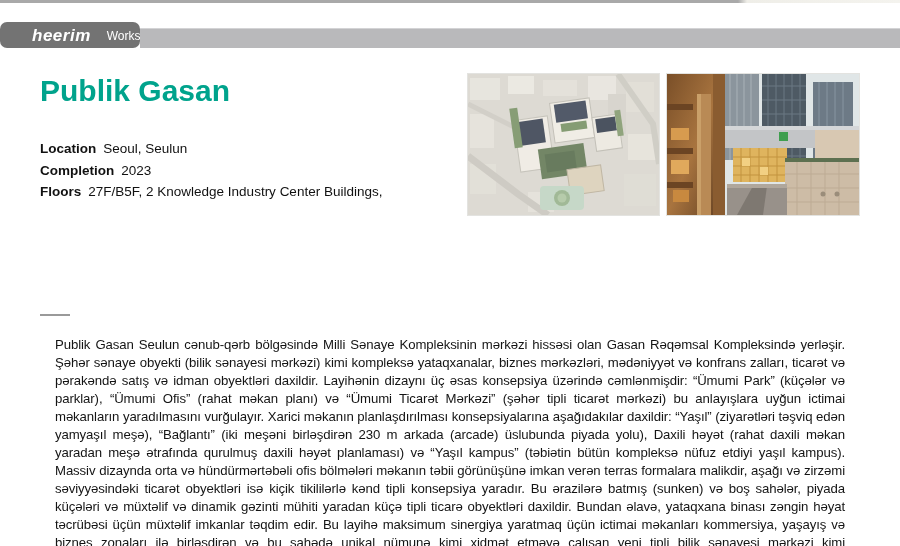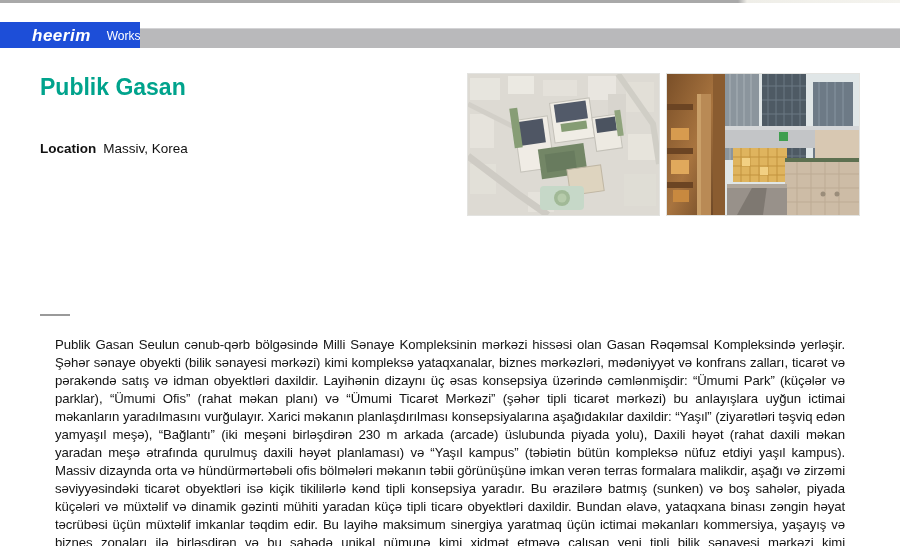--- a/index.html
+++ b/index.html
@@ -4,28 +4,28 @@
 <style>
   html,body{margin:0;padding:0;background:#ffffff;}
   body{font-family:"Liberation Sans","DejaVu Sans",sans-serif;color:#161616;}
   #page{position:relative;width:900px;height:546px;background:#fff;overflow:hidden;}
 
   
   .top-hairline{position:absolute;left:0;top:0;width:900px;height:3px;
     background:linear-gradient(to right,#a9a9a9 0,#a9a9a9 82%,#efeee8 83%,#f4f3ee 100%);}
 
   
-  .logo-box{position:absolute;left:0;top:22px;width:140px;height:26px;background:#1d4ed8;
-    display:flex;align-items:center;padding-left:32px;box-sizing:border-box;cursor:pointer;}
+  .logo-box{position:absolute;left:0;top:22px;width:140px;height:26px;background:#737373;
+    display:flex;align-items:center;padding-left:32px;box-sizing:border-box;cursor:pointer;border-radius:7px;}
   .logo-main{color:#fff;font-weight:bold;font-style:italic;font-size:17px;letter-spacing:.5px;line-height:1;}
   .logo-sub{color:#fff;font-size:12px;margin-left:16px;line-height:1;padding-top:2px;}
   .gray-bar{position:absolute;left:140px;top:28px;width:760px;height:20px;background:#b9b9bb;border-top:1px solid #d3d3d5;box-sizing:border-box;}
 
   
-  .project-title{position:absolute;left:40px;top:74px;font-size:23px;font-weight:bold;color:#00a38c;letter-spacing:0;}
+  .project-title{position:absolute;left:40px;top:74px;font-size:30px;font-weight:bold;color:#00a38c;letter-spacing:0;}
 
   
   .details{position:absolute;left:40px;top:138px;width:420px;font-size:13.5px;line-height:21.5px;color:#111;}
   .detail-row{white-space:nowrap;}
   .dl{font-weight:bold;margin-right:7px;}
   .detail-row.indent{padding-left:45px;}
   .dv sup{font-size:9px;}
 
   
   .photo{position:absolute;top:73px;height:143px;border:1px solid #e3e3e0;box-sizing:border-box;overflow:hidden;}
@@ -49,21 +49,23 @@
 
   <div class="logo-box">
     <span class="logo-main">heerim</span>
     <span class="logo-sub">Works</span>
   </div>
   <div class="gray-bar"></div>
 
   <div class="project-title">Publik Gasan</div>
 
   <div class="details" id="details">
-      <div class="detail-row"><span class="dl">Location</span><span class="dv">Massiv, Korea</span></div>
+      <div class="detail-row"><span class="dl">Location</span><span class="dv">Seoul, Seulun</span></div>
+      <div class="detail-row"><span class="dl">Completion</span><span class="dv">2023</span></div>
+      <div class="detail-row"><span class="dl">Floors</span><span class="dv">27F/B5F, 2 Knowledge Industry Center Buildings,</span></div>
     </div>
 
   <div class="photo" id="photo-aerial">
     <svg width="191" height="141" viewBox="0 0 191 141" xmlns="http://www.w3.org/2000/svg">
       <rect width="191" height="141" fill="#d8d6cf"></rect>
 
       <g opacity="0.9">
         <rect x="2" y="4" width="30" height="22" fill="#e7e5de"></rect>
         <rect x="40" y="2" width="26" height="18" fill="#eceae3"></rect>
         <rect x="75" y="6" width="34" height="16" fill="#e2e0d8"></rect>

